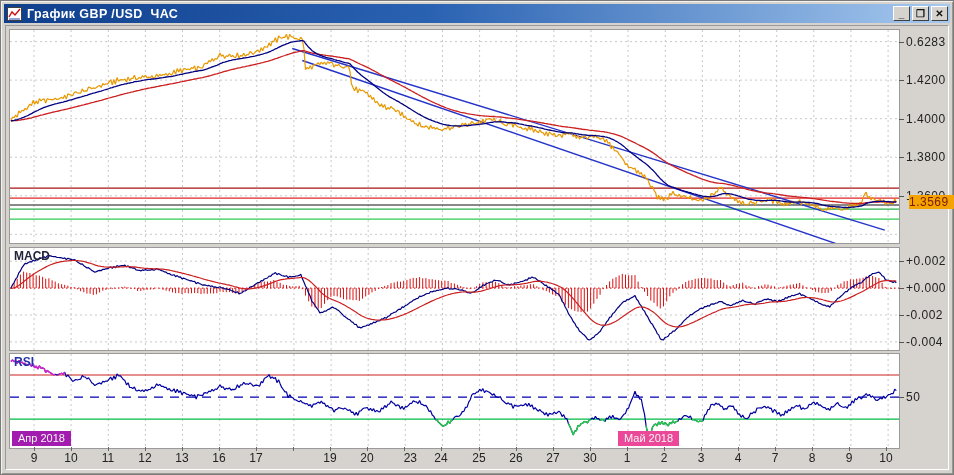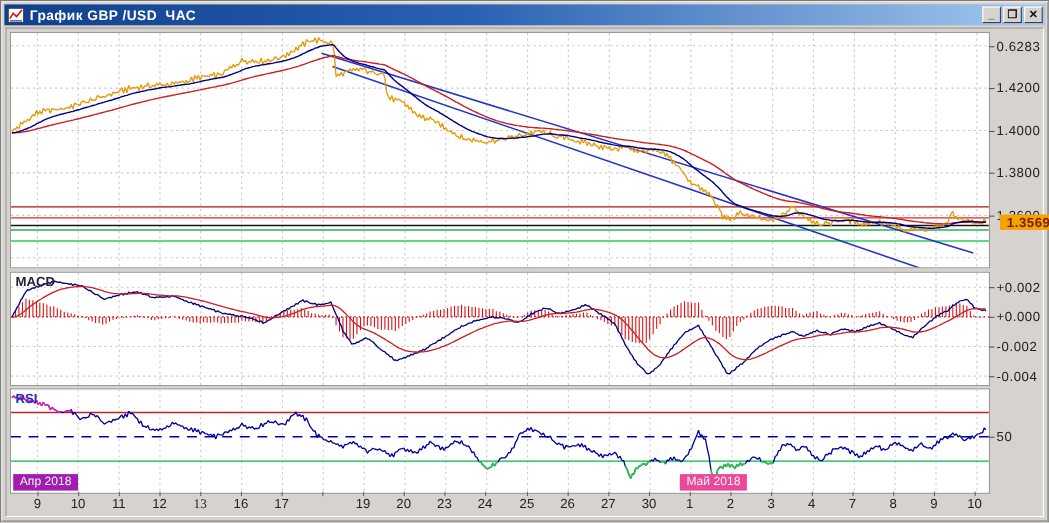--- a/index.html
+++ b/index.html
@@ -33,21 +33,21 @@
   #macd-label{left:13px;top:248px;color:#22223a;}
   #rsi-label{left:13px;top:354px;color:#2233aa;}
   .ytick{position:absolute;left:905px;width:49px;font-size:12px;color:#222;z-index:2;
     letter-spacing:.5px;}
   .ytickmark{position:absolute;left:898px;width:5px;height:1px;background:#555;z-index:2;}
   .xlab{position:absolute;top:450px;width:26px;text-align:center;font-size:12px;color:#222;z-index:2;}
   .xtickmark{position:absolute;top:446px;width:1px;height:4px;background:#666;z-index:2;}
   .badge{position:absolute;top:430px;height:15px;padding:0 6px;font-size:11px;line-height:15px;
     z-index:6;white-space:nowrap;}
   #price-tag{position:absolute;left:908px;width:46px;height:14px;z-index:7;
-    font-size:12px;font-weight:bold;line-height:14px;text-align:right;letter-spacing:.5px;}
+    font-size:12px;font-weight:normal;line-height:14px;text-align:left;letter-spacing:.5px;}
   svg{display:block;}
 </style>
 </head>
 <body>
 
 <div class="window" id="win">
   <div class="titlebar">
     <span class="app-icon">
       <svg width="15" height="14" viewBox="0 0 15 14">
         <rect x="0.5" y="0.5" width="14" height="13" fill="#ffffff" stroke="#404040"></rect>
@@ -489,33 +489,33 @@
     <div class="ytickmark" style="left: 898px; top: 396.129px;"></div>
     <div class="xtickmark" style="left: 33px; top: 446px;"></div>
     <div class="xlab" style="left: 20px; top: 450px;">9</div>
     <div class="xtickmark" style="left: 70px; top: 446px;"></div>
     <div class="xlab" style="left: 57px; top: 450px;">10</div>
     <div class="xtickmark" style="left: 107px; top: 446px;"></div>
     <div class="xlab" style="left: 94px; top: 450px;">11</div>
     <div class="xtickmark" style="left: 144px; top: 446px;"></div>
     <div class="xlab" style="left: 131px; top: 450px;">12</div>
     <div class="xtickmark" style="left: 181px; top: 446px;"></div>
-    <div class="xlab" style="left: 168px; top: 450px; font-family: Liberation Serif, serif;">13</div>
+    <div class="xlab" style="left: 168px; top: 450px;">13</div>
     <div class="xtickmark" style="left: 218px; top: 446px;"></div>
     <div class="xlab" style="left: 205px; top: 450px;">16</div>
     <div class="xtickmark" style="left: 255px; top: 446px;"></div>
     <div class="xlab" style="left: 242px; top: 450px;">17</div>
     <div class="xtickmark" style="left: 292px; top: 446px;"></div>
     <div class="xlab" style="left: 279px; top: 472px; font-family: Liberation Serif, serif;">18</div>
     <div class="xtickmark" style="left: 329px; top: 446px;"></div>
     <div class="xlab" style="left: 316px; top: 450px;">19</div>
     <div class="xtickmark" style="left: 366px; top: 446px;"></div>
     <div class="xlab" style="left: 353px; top: 450px;">20</div>
     <div class="xtickmark" style="left: 403px; top: 446px;"></div>
-    <div class="xlab" style="left: 390px; top: 450px;">23</div>
+    <div class="xlab" style="left: 390px; top: 450px; text-align: right;">23</div>
     <div class="xtickmark" style="left: 440px; top: 446px;"></div>
     <div class="xlab" style="left: 427px; top: 450px;">24</div>
     <div class="xtickmark" style="left: 478px; top: 446px;"></div>
     <div class="xlab" style="left: 465px; top: 450px;">25</div>
     <div class="xtickmark" style="left: 515px; top: 446px;"></div>
     <div class="xlab" style="left: 502px; top: 450px;">26</div>
     <div class="xtickmark" style="left: 552px; top: 446px;"></div>
     <div class="xlab" style="left: 539px; top: 450px;">27</div>
     <div class="xtickmark" style="left: 589px; top: 446px;"></div>
     <div class="xlab" style="left: 576px; top: 450px;">30</div>

